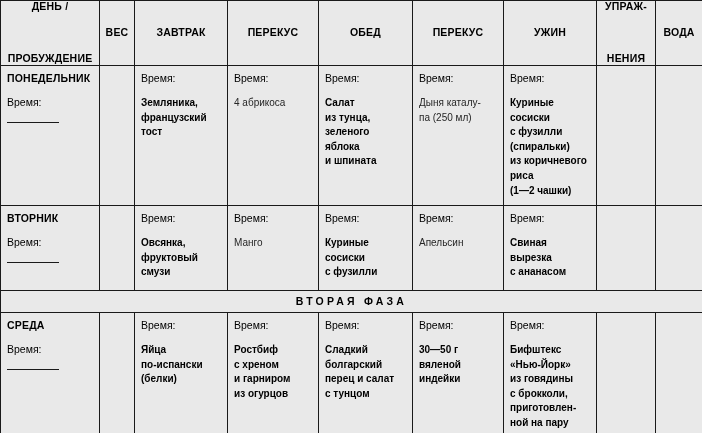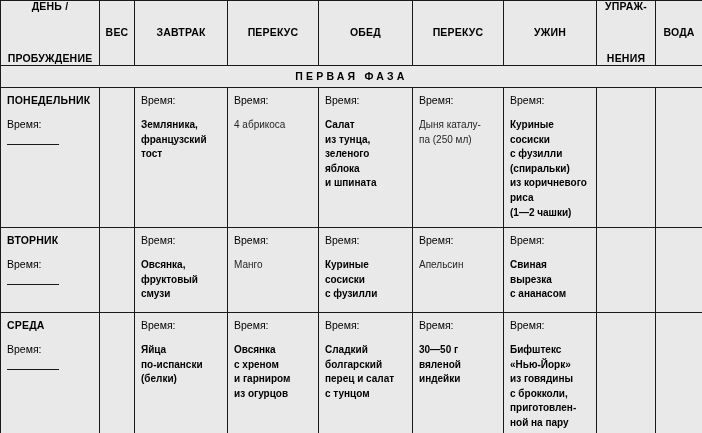--- a/index.html
+++ b/index.html
@@ -145,23 +145,20 @@
       </th>
       <th>
         <span>УПРАЖ-</span>
         <span class="hl2">НЕНИЯ</span>
       </th>
       <th>
         <span>ВОДА</span>
       </th>
     </tr>
 
-    <tr class="phase">
-      <td colspan="9">ПЕРВАЯ ФАЗА</td>
-    </tr>
 
     <tr class="dayrow" style="height:140px">
       <td>
         <div class="cell time-stack">
           <div class="dayname">ПОНЕДЕЛЬНИК</div>
           <span class="timelabel">Время:</span>
           <span class="rule-block"></span>
         </div>
       </td>
       <td>
@@ -266,20 +263,23 @@
         </div>
       </td>
       <td class="empty-cell">
         <div class="cell"><span class="entry n"></span></div>
       </td>
       <td class="empty-cell">
         <div class="cell"><span class="entry n"></span></div>
       </td>
     </tr>
 
+    <tr class="phase">
+      <td colspan="9">ВТОРАЯ ФАЗА</td>
+    </tr>
 
     <tr class="dayrow" style="height:126px">
       <td>
         <div class="cell time-stack">
           <div class="dayname">СРЕДА</div>
           <span class="timelabel">Время:</span>
           <span class="rule-block"></span>
         </div>
       </td>
       <td>
@@ -289,21 +289,21 @@
         <div class="cell">
           <span class="timelabel">Время:</span><span class="rule"></span>
           <div class="entry b">Яйца
 по-испански
 (белки)</div>
         </div>
       </td>
       <td>
         <div class="cell">
           <span class="timelabel">Время:</span><span class="rule"></span>
-          <div class="entry b">Овсянка
+          <div class="entry b">Ростбиф
 с хреном
 и гарниром
 из огурцов</div>
         </div>
       </td>
       <td>
         <div class="cell">
           <span class="timelabel">Время:</span><span class="rule"></span>
           <div class="entry b">Сладкий
 болгарский

